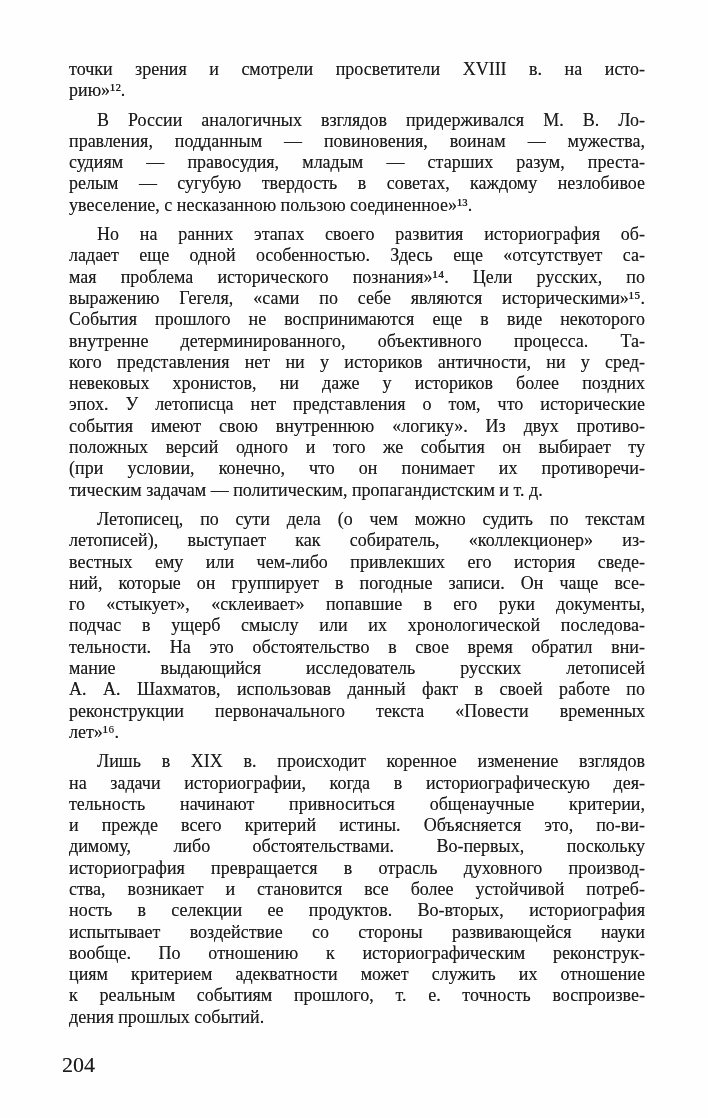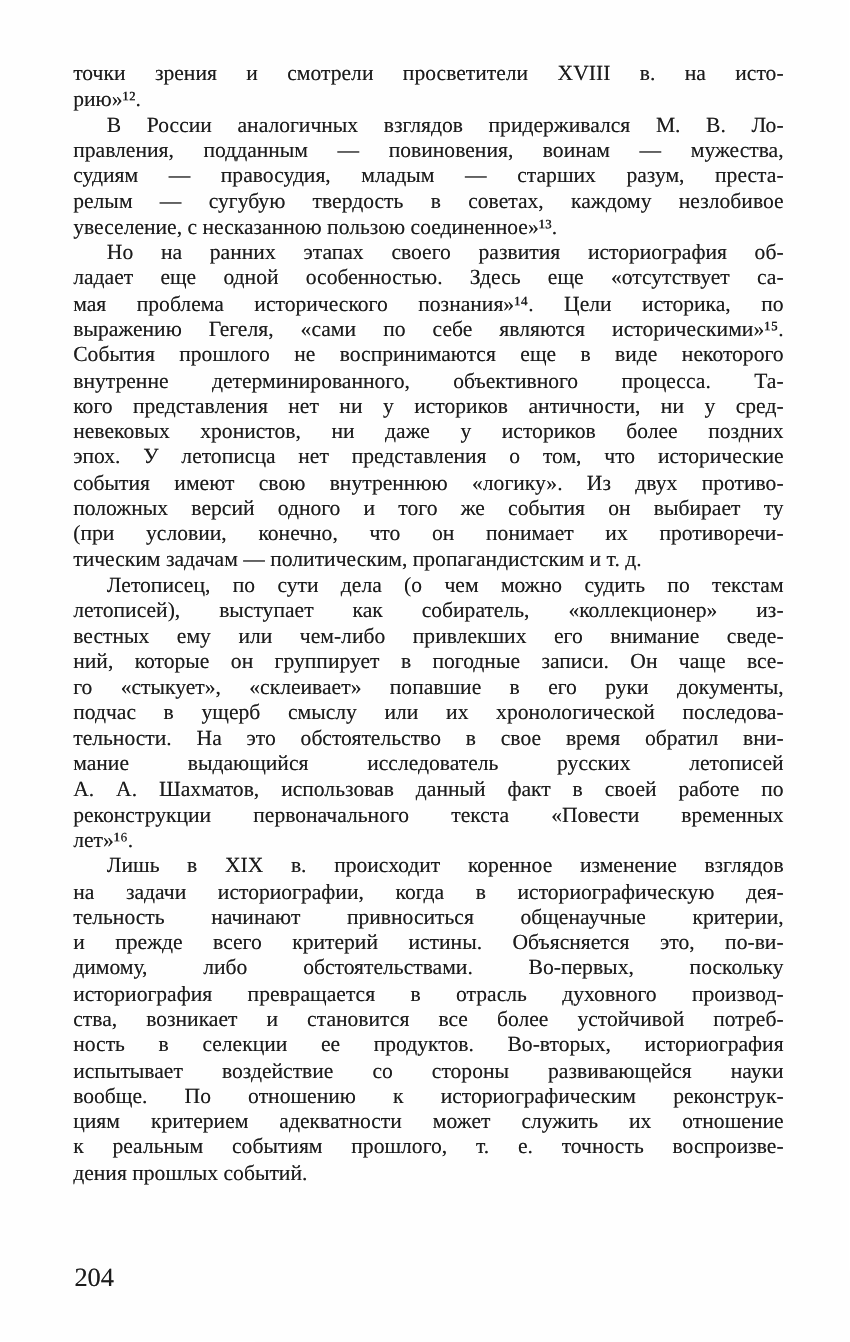--- a/index.html
+++ b/index.html
@@ -18,21 +18,21 @@
   }
   .text-block {
     position: absolute;
     top: 51px;
     left: 61px;
     width: 592px;
     font-size: 18px;
     line-height: 21.3px;
     text-shadow: 0 0 0.45px rgba(20,20,20,0.55);
   }
-  .para { margin: 0; padding: 0; }
+  .para { margin: 8px; padding: 0; }
   .para.indent .line:first-child { text-indent: 28px; }
   .line {
     text-align: justify;
     text-align-last: justify;
     white-space: nowrap;
     overflow: hidden;
   }
   .line.final {
     text-align-last: left;
   }
@@ -57,36 +57,36 @@
       <div class="para indent">
         <div class="line">В России аналогичных взглядов придерживался М. В. Ло-</div>
         <div class="line">правления, подданным — повиновения, воинам — мужества,</div>
         <div class="line">судиям — правосудия, младым — старших разум, преста-</div>
         <div class="line">релым — сугубую твердость в советах, каждому незлобивое</div>
         <div class="line final">увеселение, с несказанною пользою соединенное»¹³.</div>
       </div>
       <div class="para indent">
         <div class="line">Но на ранних этапах своего развития историография об-</div>
         <div class="line">ладает еще одной особенностью. Здесь еще «отсутствует са-</div>
-        <div class="line">мая проблема исторического познания»¹⁴. Цели историка, по</div>
+        <div class="line">мая проблема исторического познания»¹⁴. Цели русских, по</div>
         <div class="line">выражению Гегеля, «сами по себе являются историческими»¹⁵.</div>
         <div class="line">События прошлого не воспринимаются еще в виде некоторого</div>
         <div class="line">внутренне детерминированного, объективного процесса. Та-</div>
         <div class="line">кого представления нет ни у историков античности, ни у сред-</div>
         <div class="line">невековых хронистов, ни даже у историков более поздних</div>
         <div class="line">эпох. У летописца нет представления о том, что исторические</div>
         <div class="line">события имеют свою внутреннюю «логику». Из двух противо-</div>
         <div class="line">положных версий одного и того же события он выбирает ту</div>
         <div class="line">(при условии, конечно, что он понимает их противоречи-</div>
         <div class="line final">тическим задачам — политическим, пропагандистским и т. д.</div>
       </div>
       <div class="para indent">
         <div class="line">Летописец, по сути дела (о чем можно судить по текстам</div>
         <div class="line">летописей), выступает как собиратель, «коллекционер» из-</div>
-        <div class="line">вестных ему  или чем-либо привлекших его внимание сведе-</div>
+        <div class="line">вестных ему  или чем-либо привлекших его история сведе-</div>
         <div class="line">ний, которые он группирует в погодные записи. Он чаще все-</div>
         <div class="line">го «стыкует», «склеивает» попавшие в его руки документы,</div>
         <div class="line">подчас в ущерб смыслу или их хронологической последова-</div>
         <div class="line">тельности. На это обстоятельство в свое время обратил вни-</div>
         <div class="line">мание выдающийся исследователь русских летописей</div>
         <div class="line">А. А. Шахматов, использовав данный факт в своей работе по</div>
         <div class="line">реконструкции первоначального текста «Повести временных</div>
         <div class="line final">лет»¹⁶.</div>
       </div>
       <div class="para indent">

